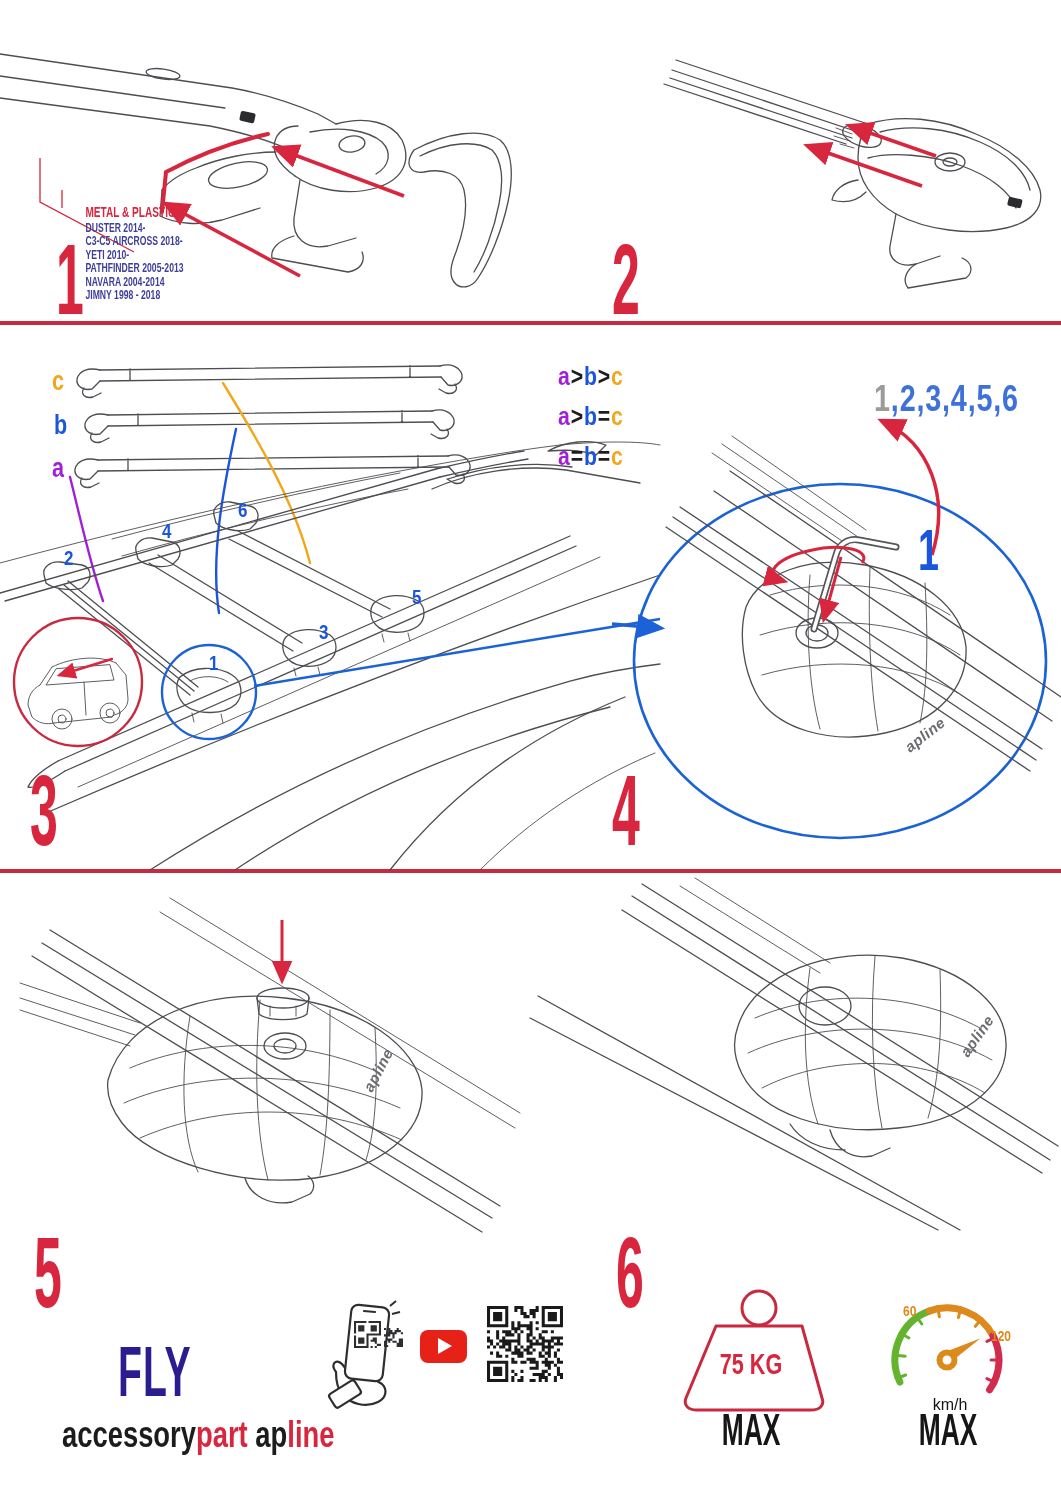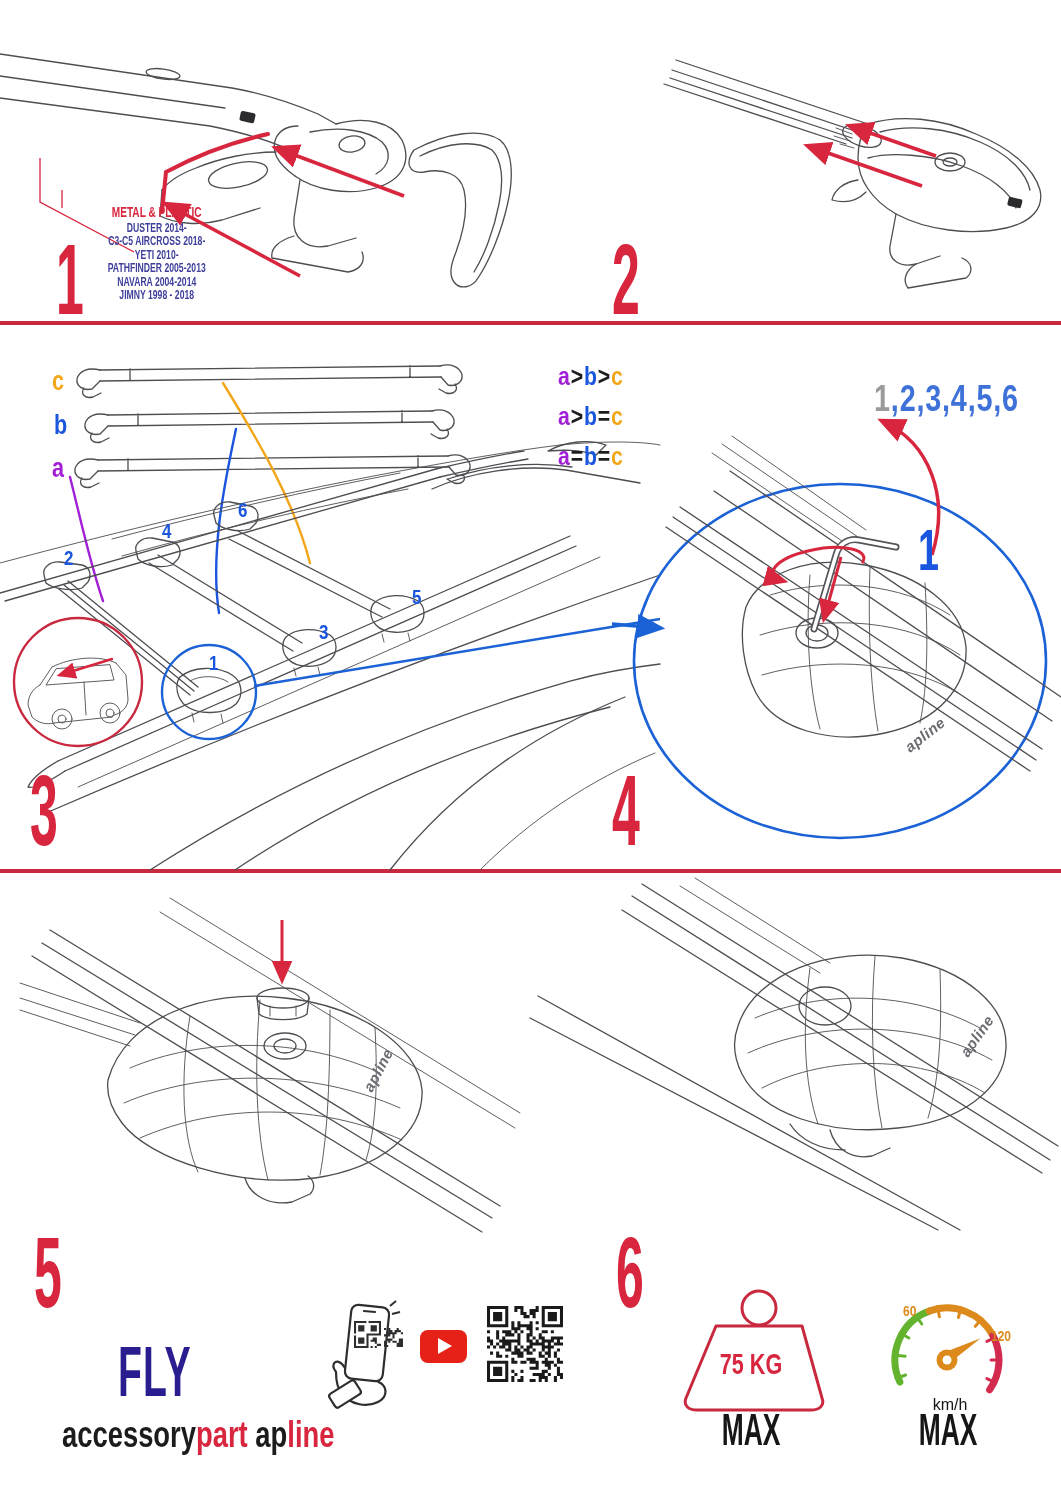--- a/index.html
+++ b/index.html
@@ -19,21 +19,21 @@
   .hl-blue{stroke:var(--highlight-blue);stroke-width:2.4;fill:none;}
   .hl-red{stroke:var(--divider-red);stroke-width:2.4;fill:none;}
   .blue-a{stroke:var(--highlight-blue);stroke-width:3.5;fill:none;marker-end:url(#ab);}
   .curve{fill:none;stroke-width:2.4;stroke-linecap:round;}
   .key-outer{stroke:#55555a;stroke-width:7;fill:none;stroke-linecap:round;stroke-linejoin:round;}
   .key-inner{stroke:#fff;stroke-width:3.6;fill:none;stroke-linecap:round;stroke-linejoin:round;}
   .chip{fill:#2b2b2e;}
   
   .step-num{position:absolute;color:var(--step-red);font-size:100px;line-height:100px;font-weight:700;
             transform:scaleX(.5);transform-origin:left top;}
-  .veh-block{position:absolute;left:30px;top:204px;width:198px;text-align:center;}
+  .veh-block{position:absolute;left:30px;top:204px;width:198px;text-align:left;}
   .veh-title{color:var(--step-red);font-size:14px;font-weight:700;transform:scaleX(.72);
              transform-origin:100% 50%;margin-bottom:2px;}
   .veh-line{color:var(--list-navy);font-size:12px;font-weight:700;line-height:13.4px;
             transform:scaleX(.72);transform-origin:100% 50%;}
   .bar-label{position:absolute;font-size:27px;font-weight:700;transform:scaleX(.8);transform-origin:left top;}
   .legend-row{position:absolute;left:558px;font-size:25px;font-weight:700;letter-spacing:1px;
               transform:scaleX(.85);transform-origin:left top;}
   .lg-a{color:var(--a-purple);} .lg-b{color:var(--b-blue);} .lg-c{color:var(--c-orange);} .lg-op{color:#1d1d1f;}
   .pos-num{position:absolute;color:var(--b-blue);font-size:20px;font-weight:700;
            transform:scaleX(.85);transform-origin:left top;}

